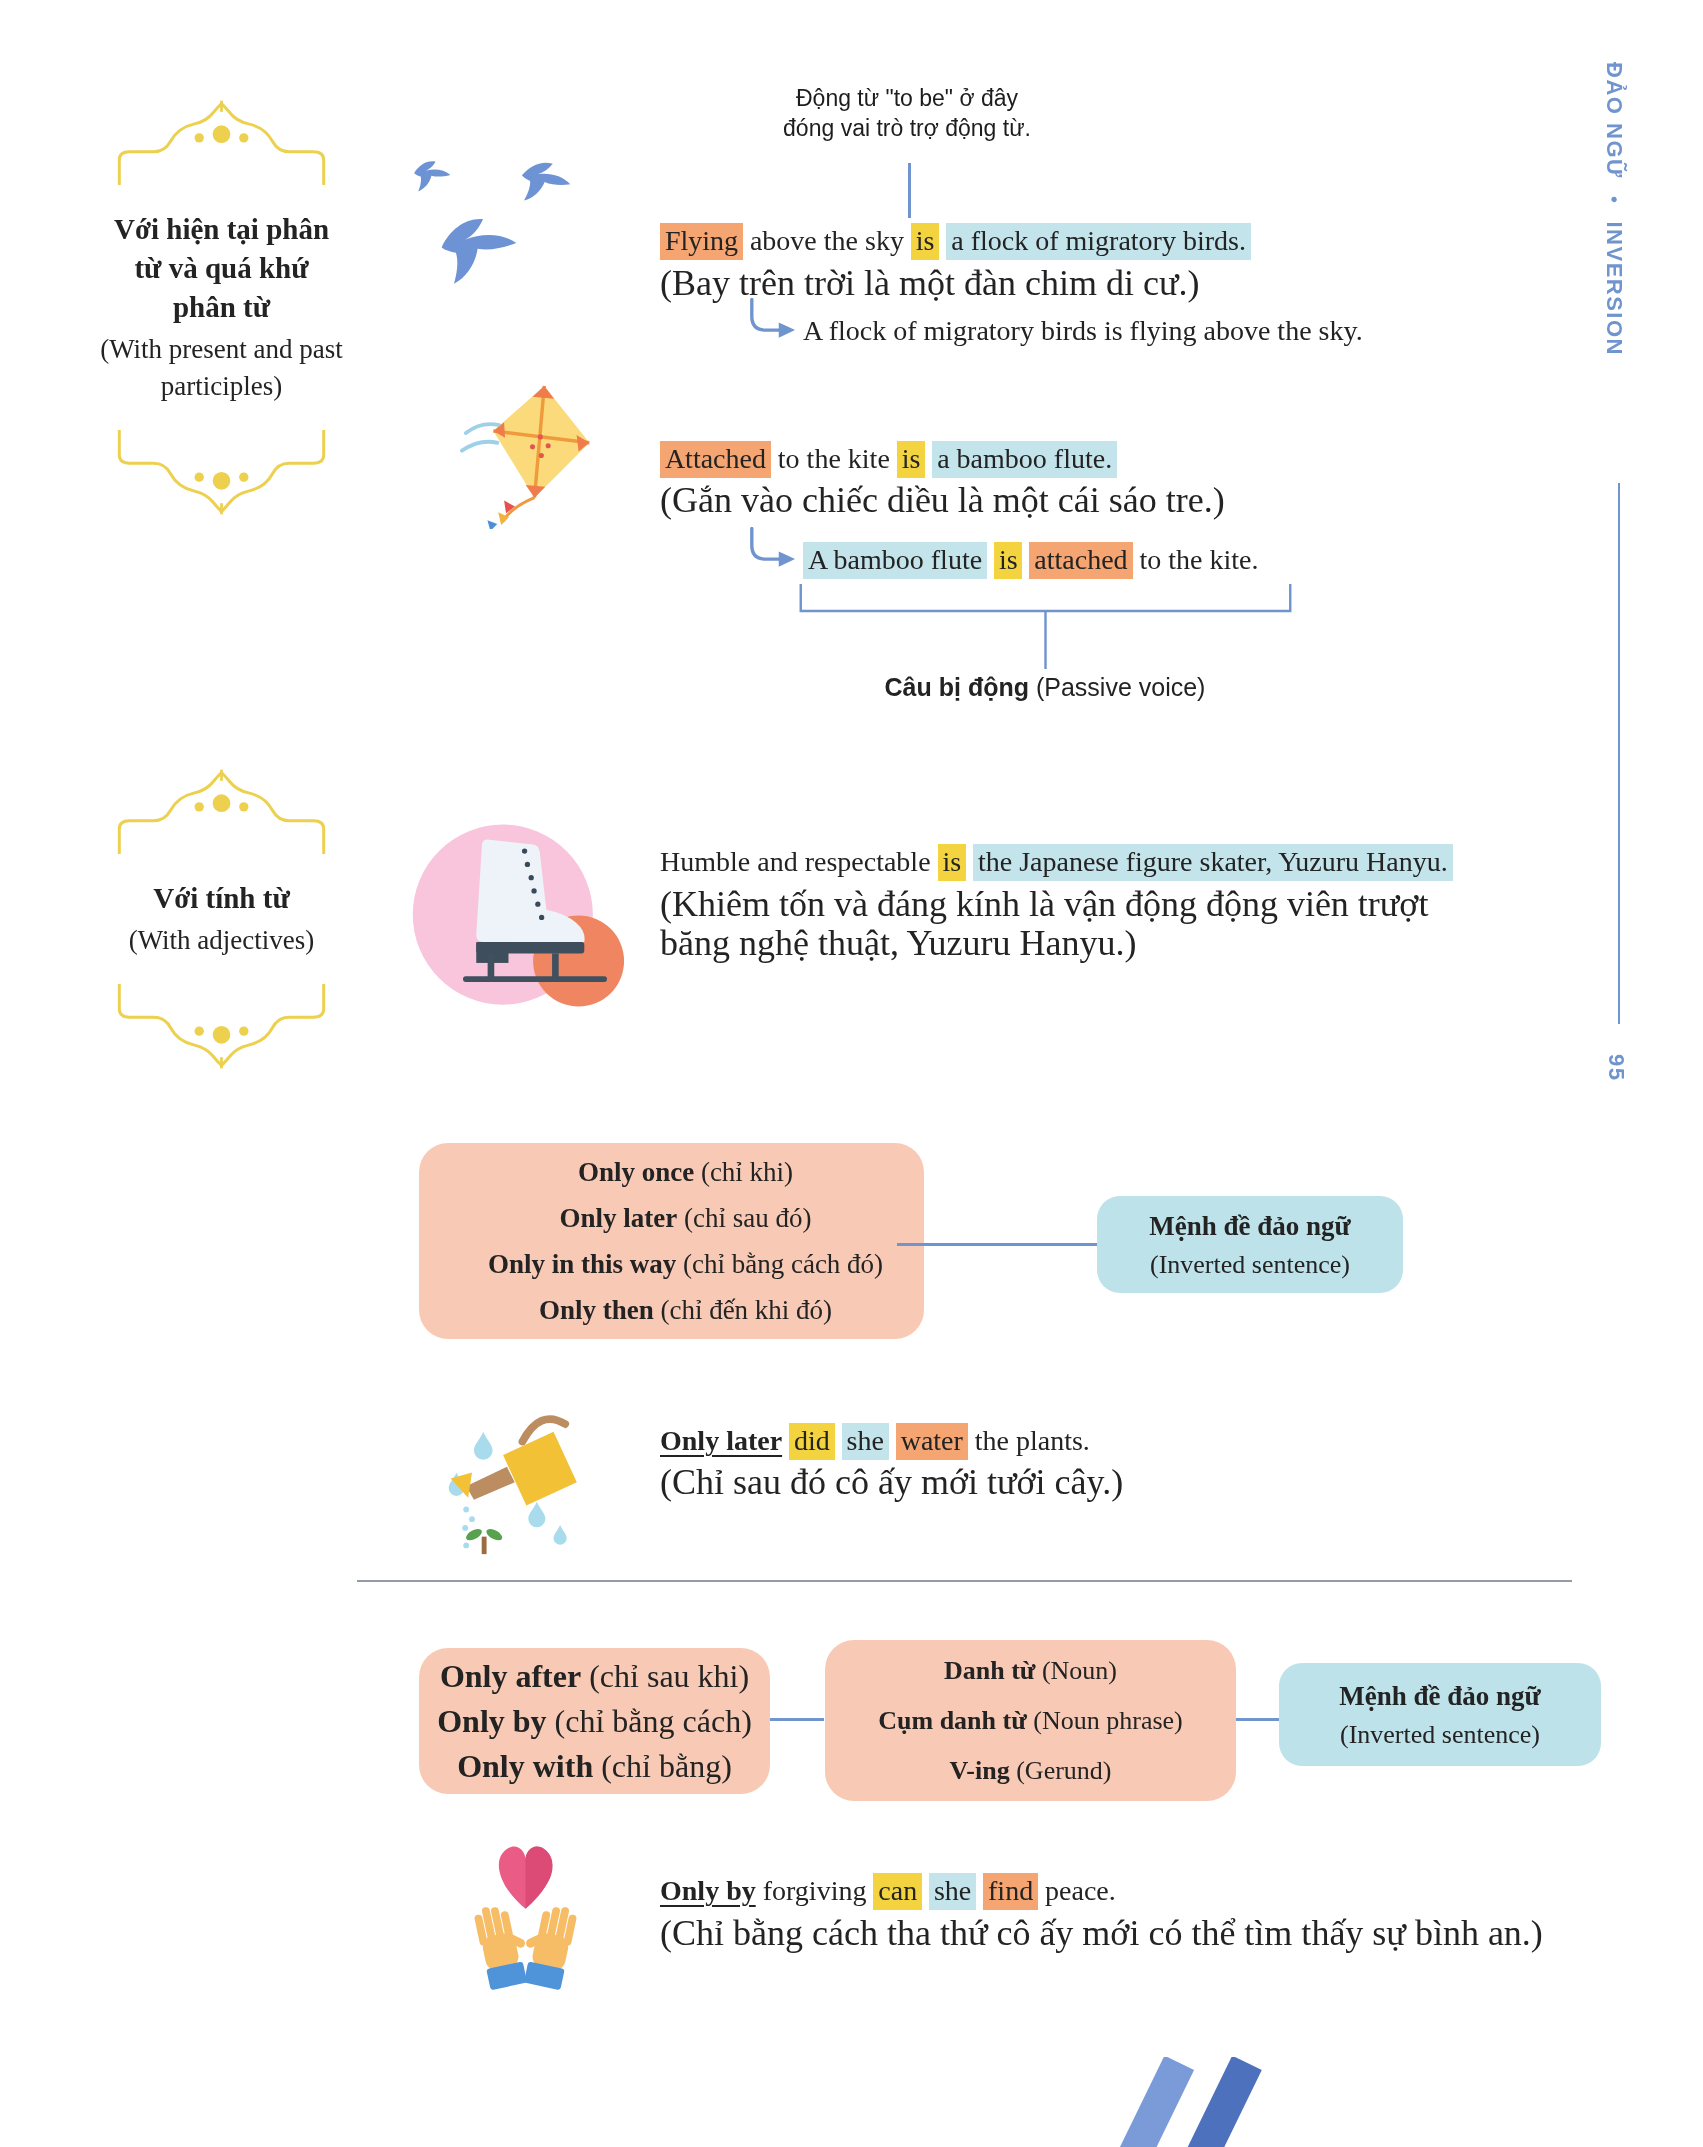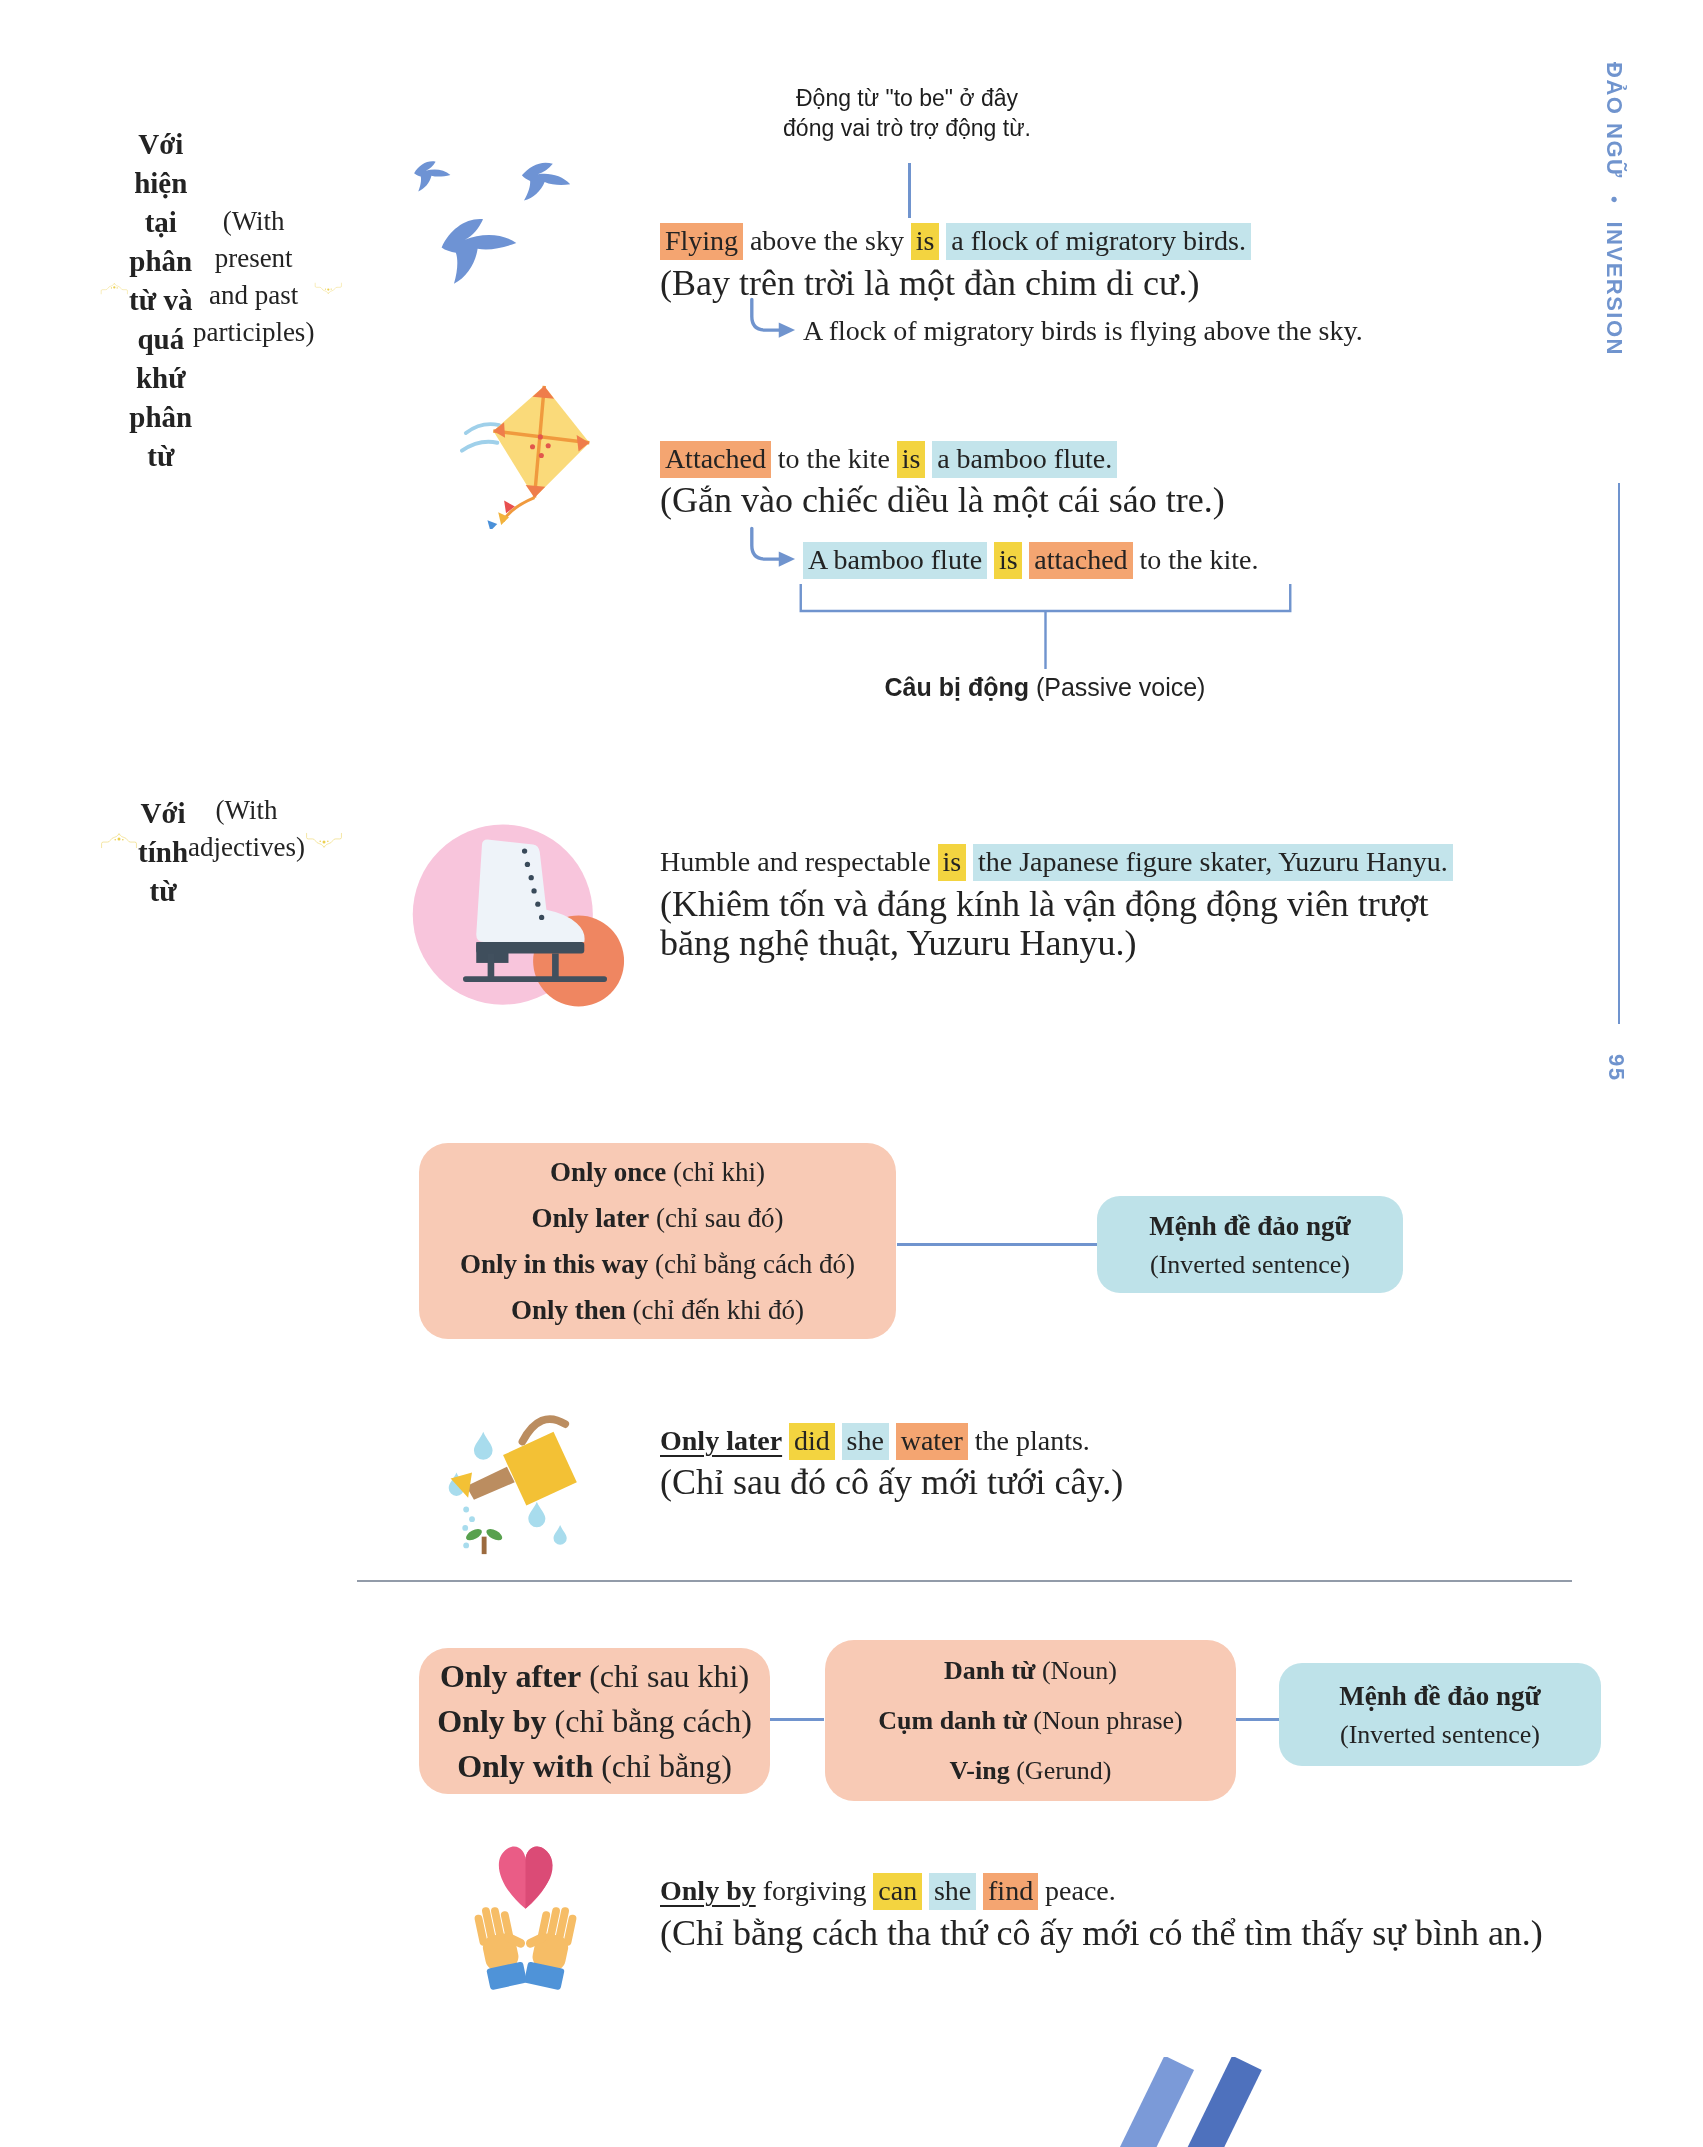--- a/index.html
+++ b/index.html
@@ -7,21 +7,21 @@
         font-family:"Liberation Serif", serif;color:#232323;}
   .abs{position:absolute;}
   .sans{font-family:"Liberation Sans", sans-serif;}
   .sent{font-size:28px;line-height:39px;white-space:nowrap;}
   .trans{font-size:36px;line-height:39px;}
   .hl{padding:1.9px 4.9px 3.9px;}
   .hl-o{background:#f4a571;}
   .hl-y{background:#f3d440;}
   .hl-b{background:#c3e4eb;}
   .lead{font-weight:bold;text-decoration:underline;text-decoration-thickness:2.4px;text-underline-offset:4.9px;}
-  .label-block{display:flex;flex-direction:row;align-items:center;text-align:center;width:243px;}
+  .label-block{display:flex;flex-direction:column;align-items:center;text-align:center;width:243px;}
   .label-vi{font-weight:bold;font-size:29px;line-height:39px;margin-top:25px;}
   .label-en{font-size:27px;line-height:37px;margin-top:3.9px;margin-bottom:25px;}
   .note{font-size:23px;line-height:30px;text-align:center;color:#1d1d1d;}
   .vline{width:2.9px;background:#7094ce;}
   .connector{height:2.9px;background:#7094ce;}
   .obox{background:#f8cab5;border-radius:29px;display:flex;flex-direction:column;justify-content:center;text-align:center;}
   .bbox{background:#bee2e9;border-radius:23px;display:flex;flex-direction:column;justify-content:center;text-align:center;}
   .boxline{font-size:27px;line-height:46px;}
   .boxline2{font-size:32px;line-height:45px;}
   .boxline3{font-size:26px;line-height:50px;}
@@ -169,21 +169,21 @@
   </svg>
 
   <div class="abs sent" style="left:660px;top:842px;">
     <span>Humble and respectable</span>
     <span class="hl hl-y">is</span>
     <span class="hl hl-b">the Japanese figure skater, Yuzuru Hanyu.</span>
   </div>
   <div class="abs trans" style="left:660px;top:885px;width:786px;">(Khiêm tốn và đáng kính là vận động động viên trượt băng nghệ thuật, Yuzuru Hanyu.)</div>
 
 
-  <div class="abs obox" style="left:419px;top:1143px;width:477px;height:196px;">
+  <div class="abs obox" style="left:419px;top:1143px;width:477px;height:196px;padding-left:28px;">
     <div class="boxline"><span class="bb">Only once</span> <span>(chỉ khi)</span></div>
     <div class="boxline"><span class="bb">Only later</span> <span>(chỉ sau đó)</span></div>
     <div class="boxline"><span class="bb">Only in this way</span> <span>(chỉ bằng cách đó)</span></div>
     <div class="boxline"><span class="bb">Only then</span> <span>(chỉ đến khi đó)</span></div>
   </div>
   <div class="abs connector" style="left:897px;top:1243px;width:200px;"></div>
   <div class="abs bbox" style="left:1097px;top:1196px;width:306px;height:97px;">
     <div class="t1">Mệnh đề đảo ngữ</div>
     <div class="t2">(Inverted sentence)</div>
   </div>

